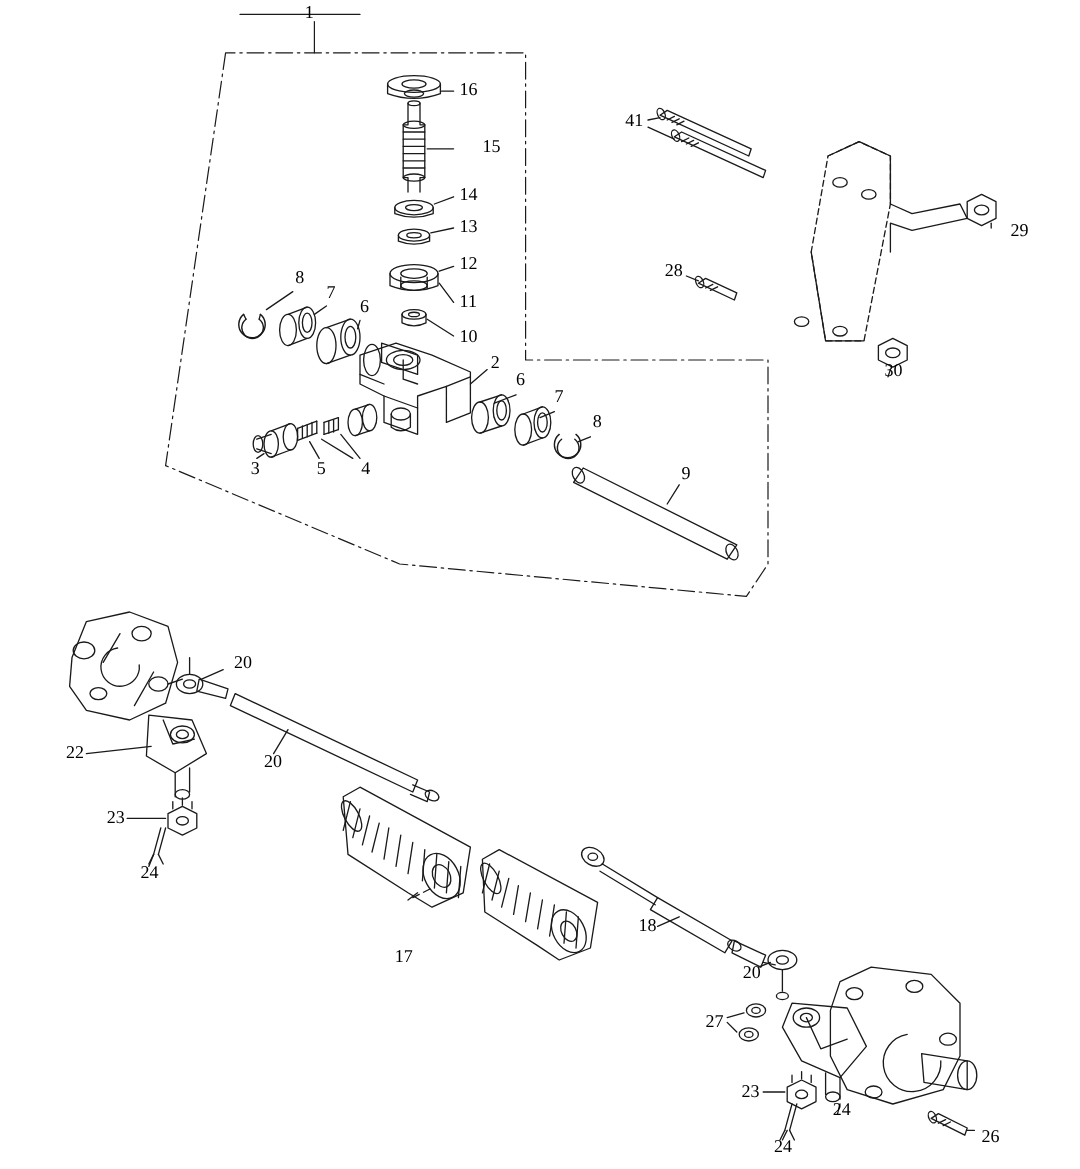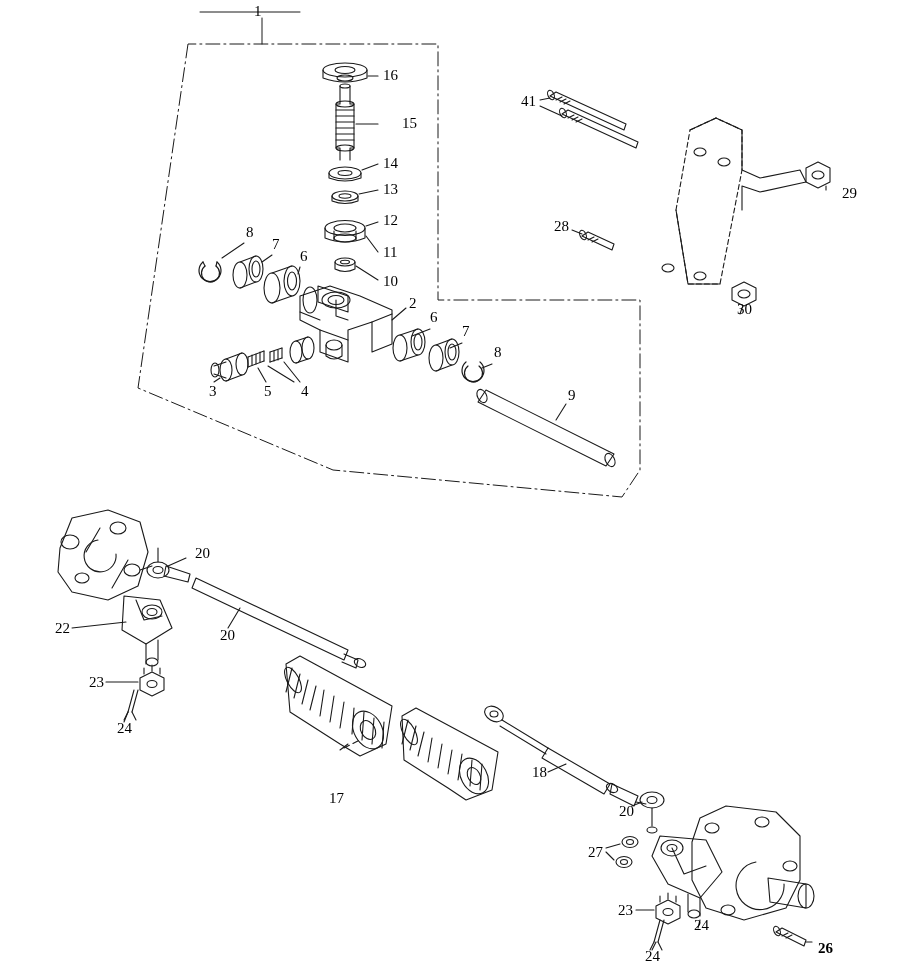--- a/index.html
+++ b/index.html
@@ -380,16 +380,16 @@
   <div class="callout" style="left:55px;  top:621px;">22</div>
   <div class="callout" style="left:220px; top:628px;">20</div>
   <div class="callout" style="left:89px; top:675px;">23</div>
   <div class="callout" style="left:117px; top:721px;">24</div>
   <div class="callout" style="left:329px; top:791px;">17</div>
   <div class="callout" style="left:532px; top:765px;">18</div>
   <div class="callout" style="left:619px; top:804px;">20</div>
   <div class="callout" style="left:588px; top:845px;">27</div>
   <div class="callout" style="left:618px; top:903px;">23</div>
   <div class="callout" style="left:694px; top:918px;">24</div>
-  <div class="callout" style="left:818px; top:941px;font-weight:bold;">26</div>
+  <div class="callout" style="left:818px; top:941px;">26</div>
   <div class="callout" style="left:645px; top:949px;">24</div>
 
 </div>
 
 </body></html>

